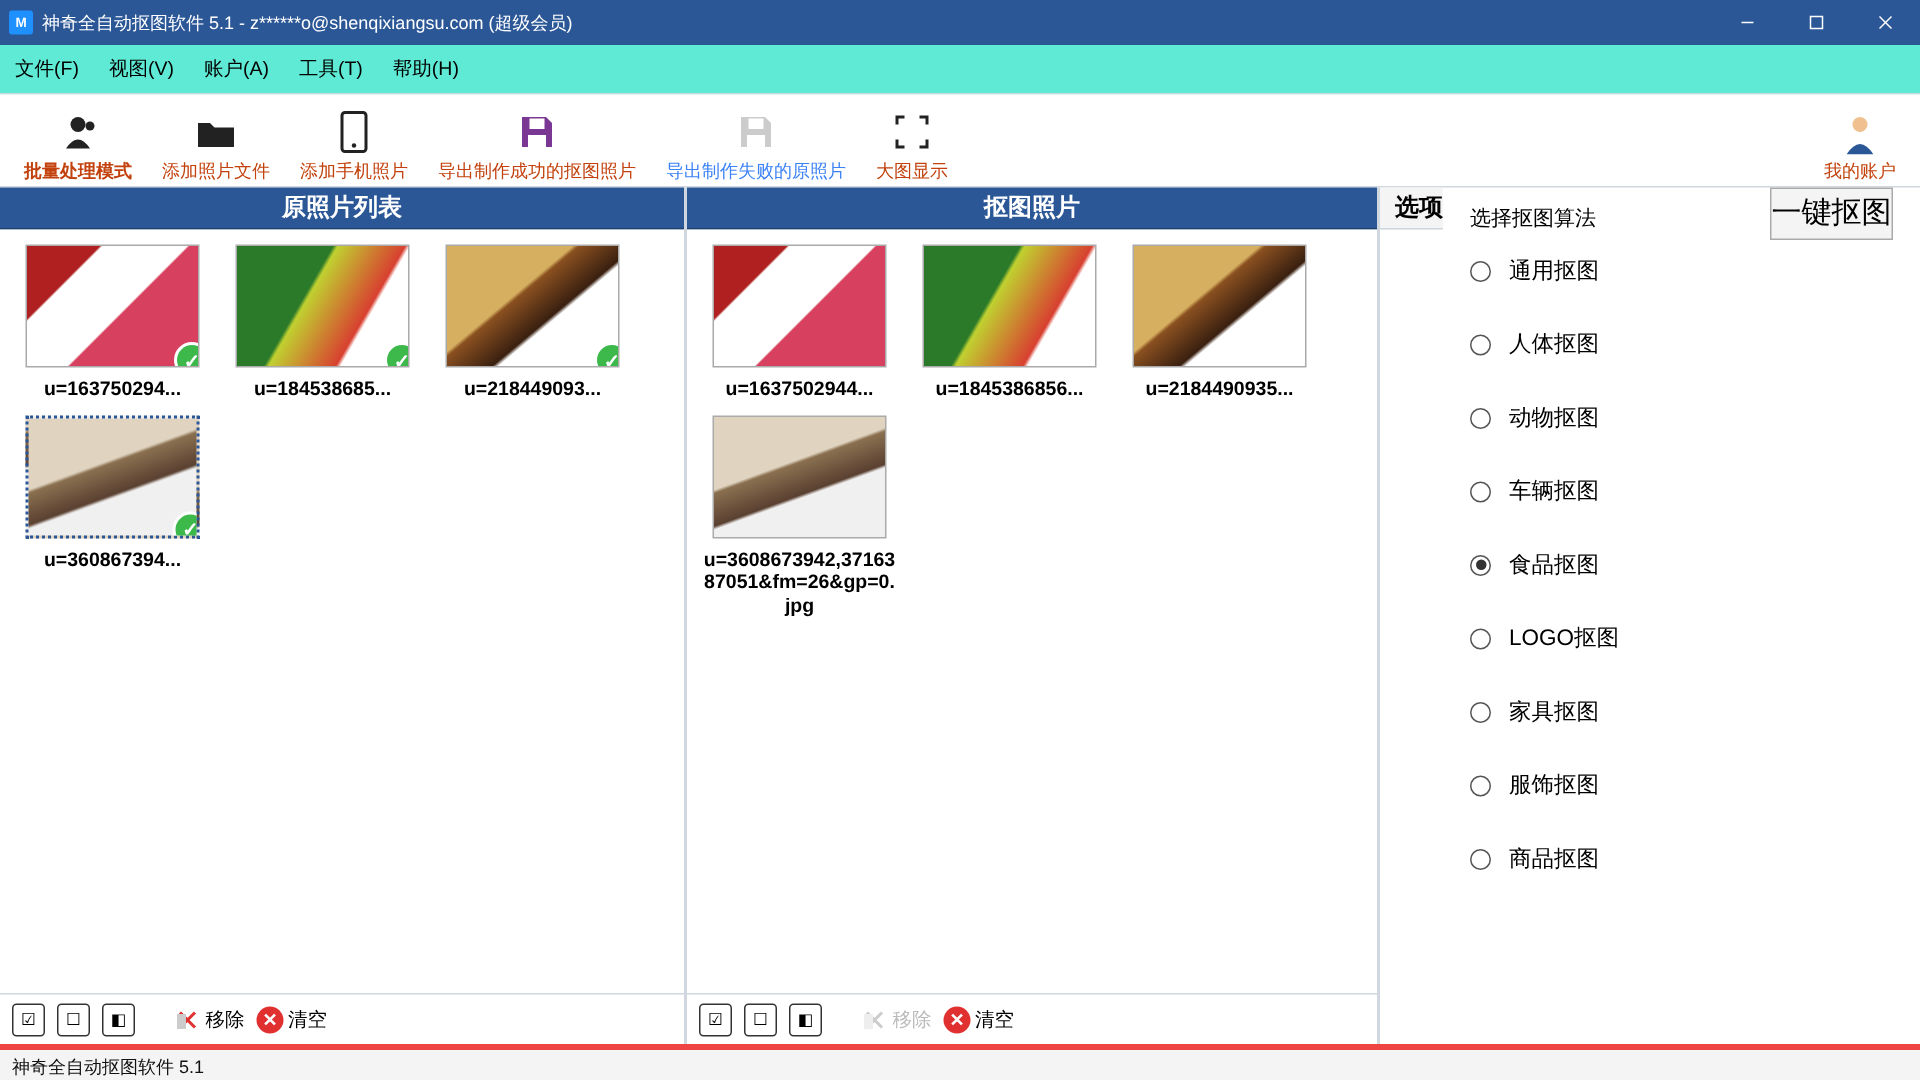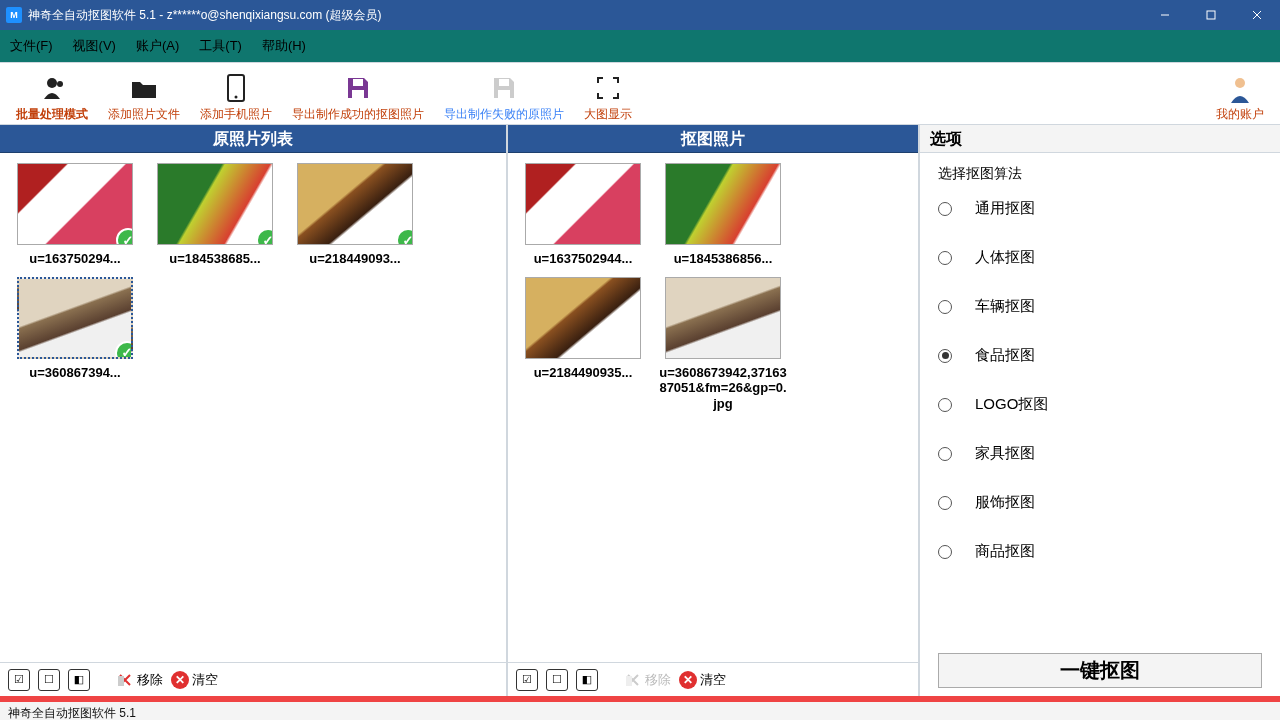--- a/index.html
+++ b/index.html
@@ -2,49 +2,49 @@
 <html><head>
 <meta charset="utf-8">
 <style>
 * { margin: 0; padding: 0; box-sizing: border-box; font-family: "Microsoft YaHei", sans-serif; }
 body { width: 1280px; height: 720px; overflow: hidden; background: #fff; display: flex; flex-direction: column; }
 .titlebar { height: 30px; background: #2b5797; color: #fff; display: flex; align-items: center; padding-left: 6px; font-size: 12px; }
 .titlebar .app-icon { width: 16px; height: 16px; background: #1e90ff; margin-right: 6px; border-radius: 2px; display:flex;align-items:center;justify-content:center;font-size:9px;color:#fff;font-weight:bold;}
 .titlebar .title-text { flex: 1; }
 .titlebar .win-btns { display: flex; }
 .titlebar .win-btn { width: 46px; height: 30px; display: flex; align-items: center; justify-content: center; cursor: pointer; }
-.menubar { height: 28px; background: #0f766e; border-bottom: 1px solid #d0d7de; display: flex; align-items: center; padding: 16px 10px; gap: 20px; font-size: 13px; }
+.menubar { height: 28px; background: #5eead4; border-bottom: 1px solid #d0d7de; display: flex; align-items: center; padding: 16px 10px; gap: 20px; font-size: 13px; }
 .menubar span { cursor: pointer; }
 .toolbar { height: 62px; background: #fff; border-bottom: 1px solid #d0d7de; display: flex; align-items: center; padding: 0 6px; gap: 0; }
 .tool-item { display: flex; flex-direction: column; align-items: center; font-size: 12px; color: #c2410c; width: auto; padding: 0 10px; height: 58px; justify-content: flex-end; cursor: pointer; }
 .tool-item.disabled { color: #3b82f6; }
 .tool-icon { width: 32px; height: 32px; margin-bottom: 2px; display:flex;align-items:center;justify-content:center;}
 .toolbar .spacer { flex: 1; }
 .content { flex: 1; display: flex; min-height: 0; }
 .panel { display: flex; flex-direction: column; border-right: 2px solid #d0d7de; min-height: 0; }
 .panel-header { height: 28px; background: #2b5797; color: #fff; font-size: 16px; font-weight: bold; text-align: center; line-height: 28px; border-bottom: 1px solid #1d3f6e;}
 .panel-body { flex: 1; padding: 10px; display: flex; flex-wrap: wrap; align-content: flex-start; gap: 10px; overflow: hidden; background: #fff; }
 .thumb-item { width: 130px; display: flex; flex-direction: column; align-items: center; cursor: pointer; }
 .thumb-img { width: 116px; height: 82px; border: 1px solid #aaa; background: #fff; position: relative; overflow: hidden; }
 .thumb-img.selected { border: 2px dotted #2b5797; }
 .check-badge { position: absolute; bottom: -8px; right: -8px; width: 24px; height: 24px; background: #3db84a; border-radius: 50%; border: 2px solid #fff; display:flex;align-items:center;justify-content:center;color:#fff;font-size:13px;font-weight:bold;}
 .thumb-label { font-size: 13px; font-weight: bold; margin-top: 6px; text-align: center; line-height: 1.2; width: 100%; word-wrap: break-word; }
 .panel-footer { height: 34px; border-top: 1px solid #d0d7de; display: flex; align-items: center; padding: 0 8px; gap: 8px; font-size: 13px; }
 .footer-ico { width: 22px; height: 22px; border: 1px solid #333; border-radius: 3px; display: flex; align-items: center; justify-content: center; cursor: pointer; font-size:11px;}
 .footer-btn { display: flex; align-items: center; gap: 3px; cursor: pointer; }
 .footer-btn.disabled { color: #bbb; }
-.side { width: 360px; display: flex; flex-direction: column; }
+.side { width: 360px; display: flex; flex-direction: row; }
 .side-header { height: 28px; font-size: 16px; font-weight: bold; padding-left: 10px; line-height: 28px; border-bottom: 1px solid #d0d7de; background: #f4f4f4;}
 .side-body { flex: 1; padding: 12px 18px; font-size: 15px; }
 .side-body .section-label { margin-bottom: 16px; font-size: 14px; }
-.radio-opt { display: flex; align-items: center; gap: 23px; margin-bottom: 30px; cursor: pointer; }
+.radio-opt { display: flex; align-items: center; gap: 12px; margin-bottom: 30px; cursor: pointer; }
 .radio-opt .rdo { width: 14px; height: 14px; border: 1px solid #555; border-radius: 50%; display:flex;align-items:center;justify-content:center;}
 .radio-opt.selected .rdo::after { content:''; width:7px; height:7px; background:#333; border-radius:50%; }
-.action-btn { margin: 0 18px 8px; height: 35px; background: #f4f4f4; border: 1px solid #aaa; font-size: 20px; font-weight: bold; cursor: pointer; text-align:center; line-height:33px;}
-.statusbar { height: 24px; background: #f4f4f4; border-top: 6px solid #ef4444; font-size: 12px; padding-left: 8px; line-height: 22px; color: #111;}
+.action-btn { margin: 0 18px 8px; height: 35px; background: #f4f4f4; border: 1px solid #aaa; font-size: 20px; font-weight: normal; cursor: pointer; text-align:center; line-height:33px;}
+.statusbar { height: 24px; background: #f4f4f4; border-top: 4px solid #ef4444; font-size: 12px; padding-left: 8px; line-height: 22px; color: #111;}
 
 .food1 { background: linear-gradient(135deg, #b02020 25%, #fff 26%, #fff 55%, #d84060 56%); }
 .food2 { background: linear-gradient(120deg, #2a7a2a 40%, #c0d030 42%, #d84030 70%, #fff 72%); }
 .food3 { background: linear-gradient(140deg, #d6b060 40%, #8a5020 42%, #3a2010 60%, #fff 62%); }
 .food4 { background: linear-gradient(160deg, #e0d4c0 40%, #8a7050 42%, #5a4030 60%, #f0f0f0 62%); }
 .footer-xicon{width:18px;height:18px;border-radius:50%;background:#e03030;color:#fff;display:flex;align-items:center;justify-content:center;font-size:12px;font-weight:bold;}
 .footer-delicon{width:18px;height:18px;display:flex;align-items:center;justify-content:center;}
 </style>
 </head>
 <body>
@@ -143,21 +143,21 @@
           <circle cx="15" cy="10" r="5" fill="#f0c090"></circle>
           <path d="M6 30q9-14 18 0z" fill="#2b5797"></path>
         </svg>
       </div>
     <span>我的账户</span>
   </div>
 </div>
 
 <div class="content">
 
-  <div class="panel" style="width:508px">
+  <div class="panel" style="width:458px">
     <div class="panel-header">原照片列表</div>
     <div class="panel-body" id="left-body">
         <div class="thumb-item">
           <div class="thumb-img food1">
             <div class="check-badge">✓</div>
           </div>
           <div class="thumb-label">u=163750294...</div>
         </div>
         <div class="thumb-item">
           <div class="thumb-img food2">
@@ -248,20 +248,24 @@
           <div class="radio-opt">
             <div class="rdo"></div>
             <span>通用抠图</span>
           </div>
           <div class="radio-opt">
             <div class="rdo"></div>
             <span>人体抠图</span>
           </div>
           <div class="radio-opt">
             <div class="rdo"></div>
+            <span>动物抠图</span>
+          </div>
+          <div class="radio-opt">
+            <div class="rdo"></div>
             <span>车辆抠图</span>
           </div>
           <div class="radio-opt selected">
             <div class="rdo"></div>
             <span>食品抠图</span>
           </div>
           <div class="radio-opt">
             <div class="rdo"></div>
             <span>LOGO抠图</span>
           </div>

